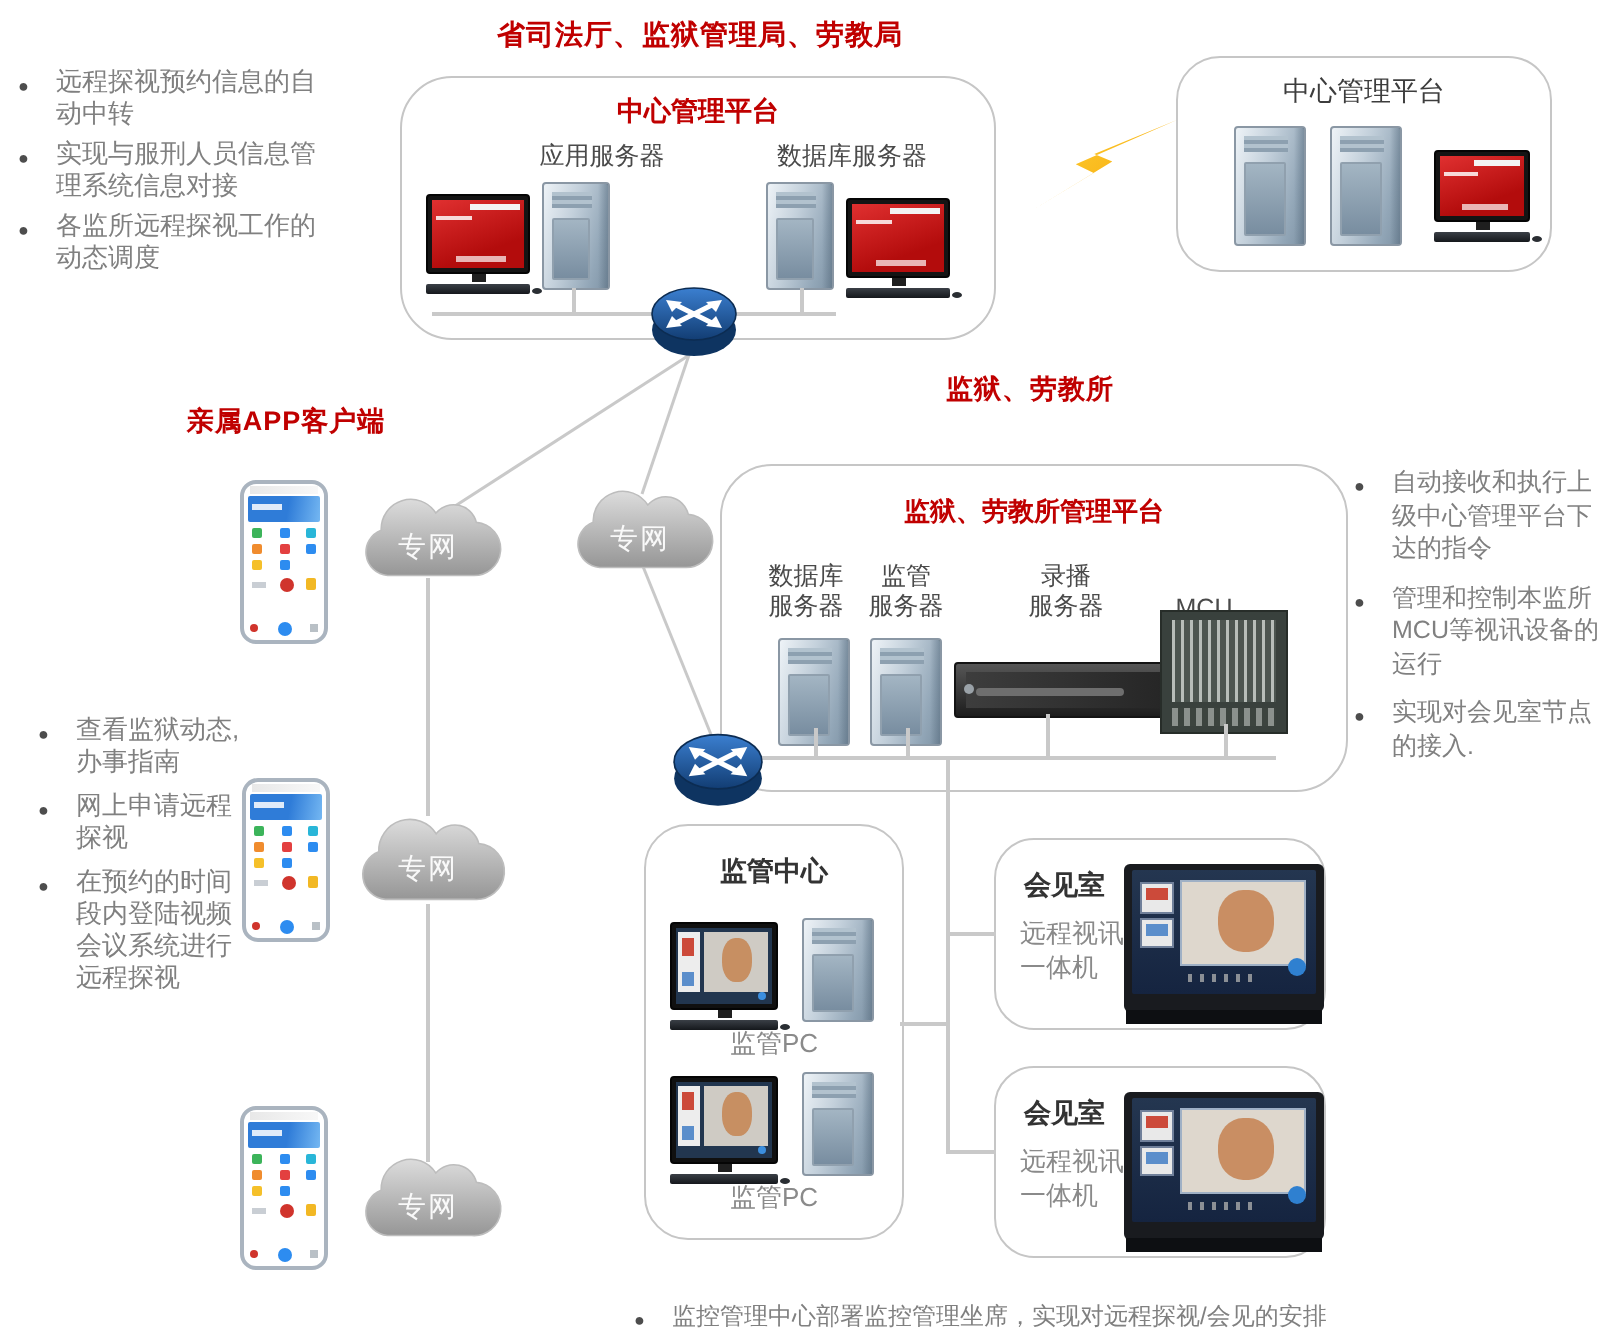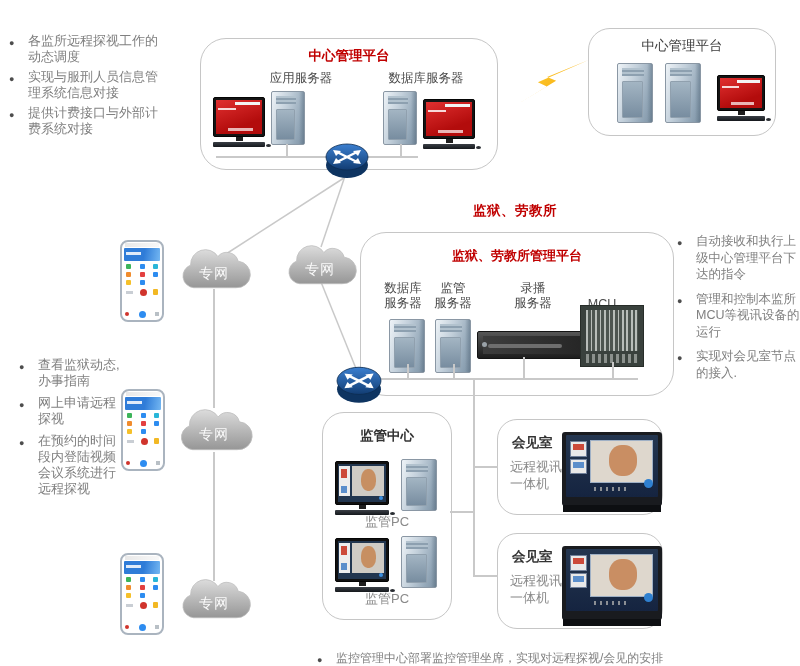--- a/index.html
+++ b/index.html
@@ -115,26 +115,28 @@
 <body>
 
 <div id="canvas">
 
   <svg class="overlay" width="800" height="666" viewBox="0 0 800 666">
     <line x1="347" y1="176" x2="226" y2="254" stroke="#c9c9c9" stroke-width="1.5"></line>
     <line x1="345" y1="176" x2="321" y2="247" stroke="#c9c9c9" stroke-width="1.5"></line>
     <line x1="321" y1="282" x2="357" y2="371" stroke="#c9c9c9" stroke-width="1.5"></line>
   </svg>
 
-  <div class="sec-title small" style="left:425px;top:202px;width:180px;">监狱、劳教所</div>
+  <div class="sec-title" style="left:195px;top:9px;width:310px;">省司法厅、监狱管理局、劳教局</div>
+  <div class="sec-title small" style="left:58px;top:202px;width:170px;">亲属APP客户端</div>
+  <div class="sec-title small" style="left:425px;top:186px;width:180px;">监狱、劳教所</div>
 
   <ul class="bullets b-top" style="left:8px;top:33px;">
+    <li>远程探视预约信息的自动中转</li>
+    <li>实现与服刑人员信息管理系统信息对接</li>
     <li>各监所远程探视工作的动态调度</li>
-    <li>实现与服刑人员信息管理系统信息对接</li>
-    <li>提供计费接口与外部计费系统对接</li>
   </ul>
   <ul class="bullets b-mid" style="left:18px;top:357px;">
     <li>查看监狱动态, 办事指南</li>
     <li>网上申请远程探视</li>
     <li>在预约的时间段内登陆视频会议系统进行远程探视</li>
   </ul>
   <ul class="bullets b-right" style="left:676px;top:233px;">
     <li>自动接收和执行上级中心管理平台下达的指令</li>
     <li>管理和控制本监所MCU等视讯设备的运行</li>
     <li>实现对会见室节点的接入.</li>

